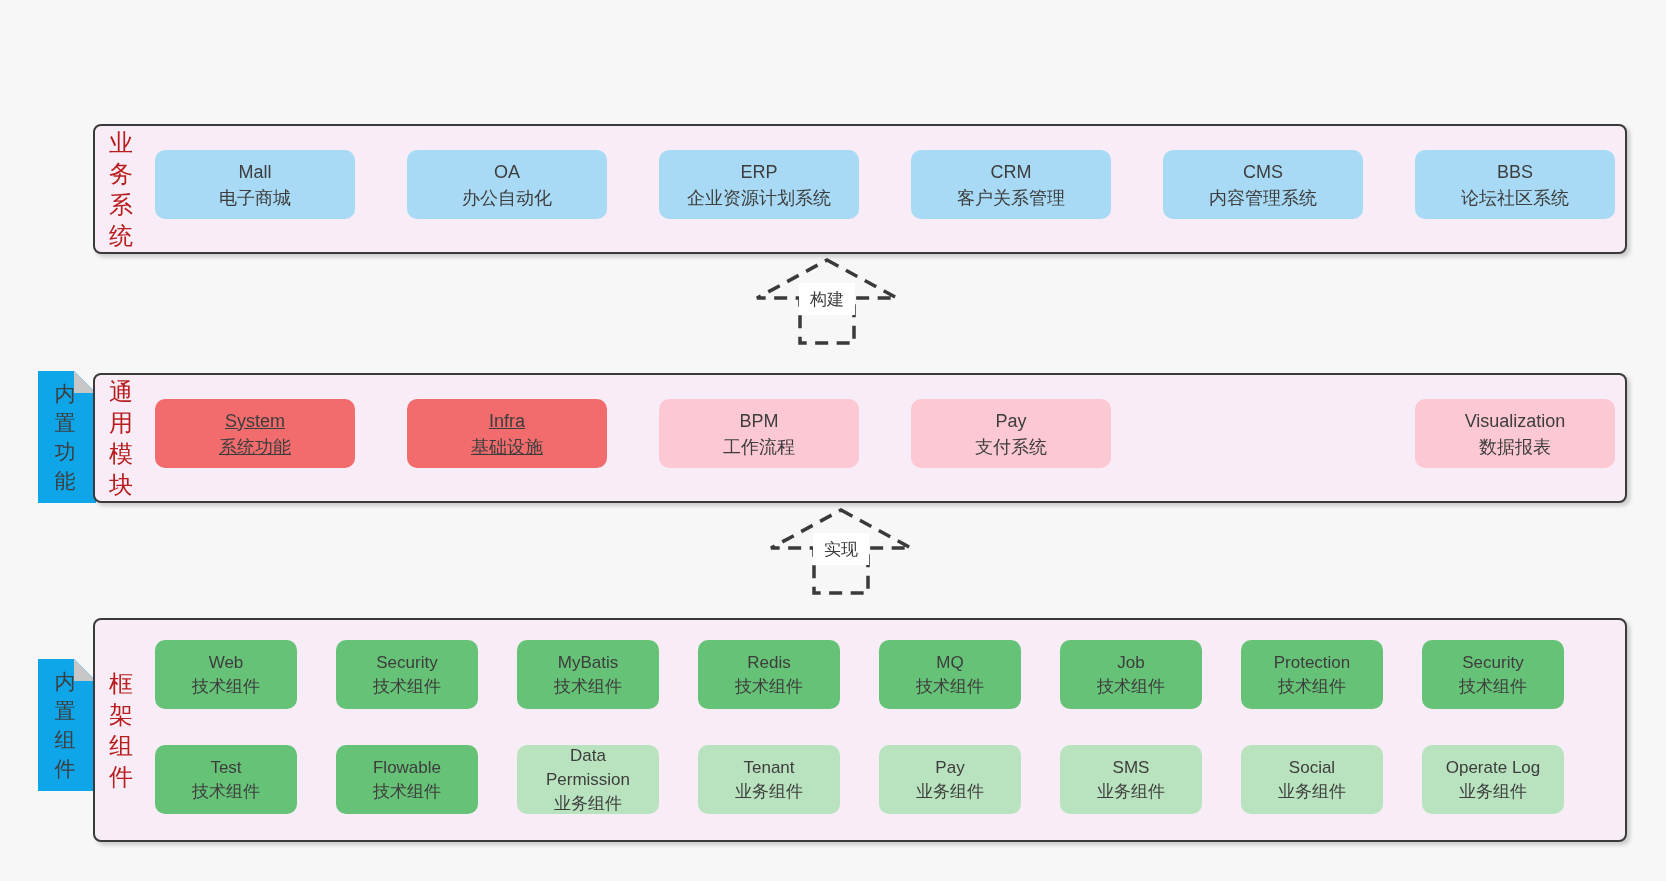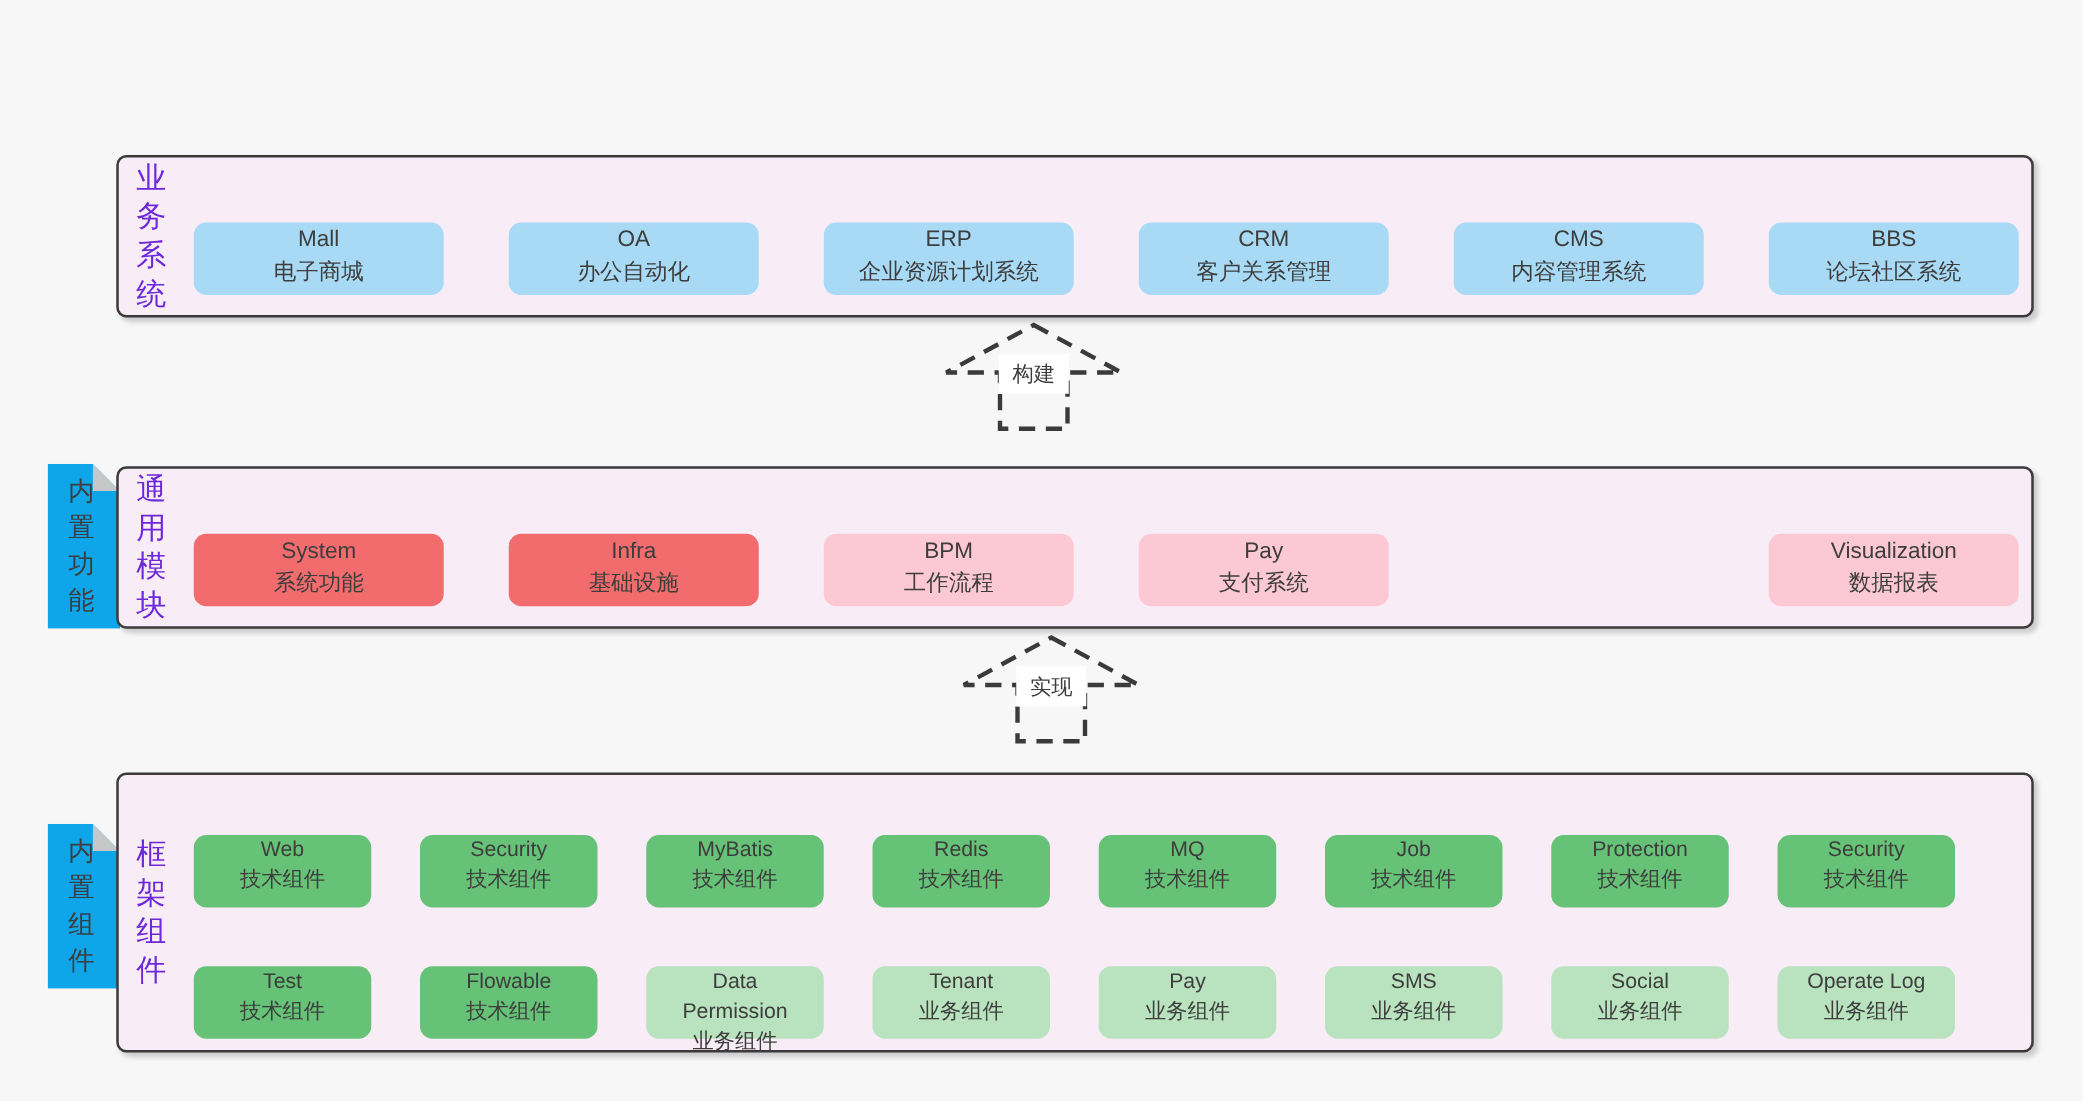--- a/index.html
+++ b/index.html
@@ -39,37 +39,36 @@
     background:#f8edf7;
     border:2px solid #3a3a3a;
     border-radius:8px;
     box-shadow:3px 3px 4px rgba(0,0,0,0.18);
     z-index:2;
     box-sizing:border-box;
   }
   .vlabel{
     position:absolute;left:12px;top:50%;transform:translateY(-50%);
     width:28px;font-size:24px;line-height:31px;
-    word-break:break-all;text-align:center;color:#6d28d9;
+    word-break:break-all;text-align:center;color:#b91c1c;
   }
 
   
   .box{
     position:absolute;
-    height:58px;border-radius:10px;
-    display:flex;flex-direction:column;align-items:center;
+    height:69px;border-radius:10px;
+    display:flex;flex-direction:column;justify-content:center;align-items:center;
     text-align:center;
-    margin-top:28px;
   }
   .box .en,.box .zh{font-size:18px;line-height:26px;}
   .wide{width:200px;top:24px;}
   .sm{width:142px;padding:0 22px;box-sizing:border-box;}
   .sm .en,.sm .zh{font-size:17px;line-height:24px;}
   .blue{background:#a8daf5;}
-  .red{background:#f26c6e;}
+  .red{background:#f26c6e;text-decoration:underline;}
   .pink{background:#fcc8d3;}
   .green{background:#66c276;}
   .lgreen{background:#b9e3be;}
 
   
   .arrow{position:absolute;z-index:2;}
   .arrow path{fill:none;stroke:#3a3a3a;stroke-width:3.5;stroke-dasharray:13 8.5;}
   .arrow text{font-size:17px;fill:#3d3d3d;font-family:"Liberation Sans","DejaVu Sans",sans-serif;}
 </style>
 </head>

